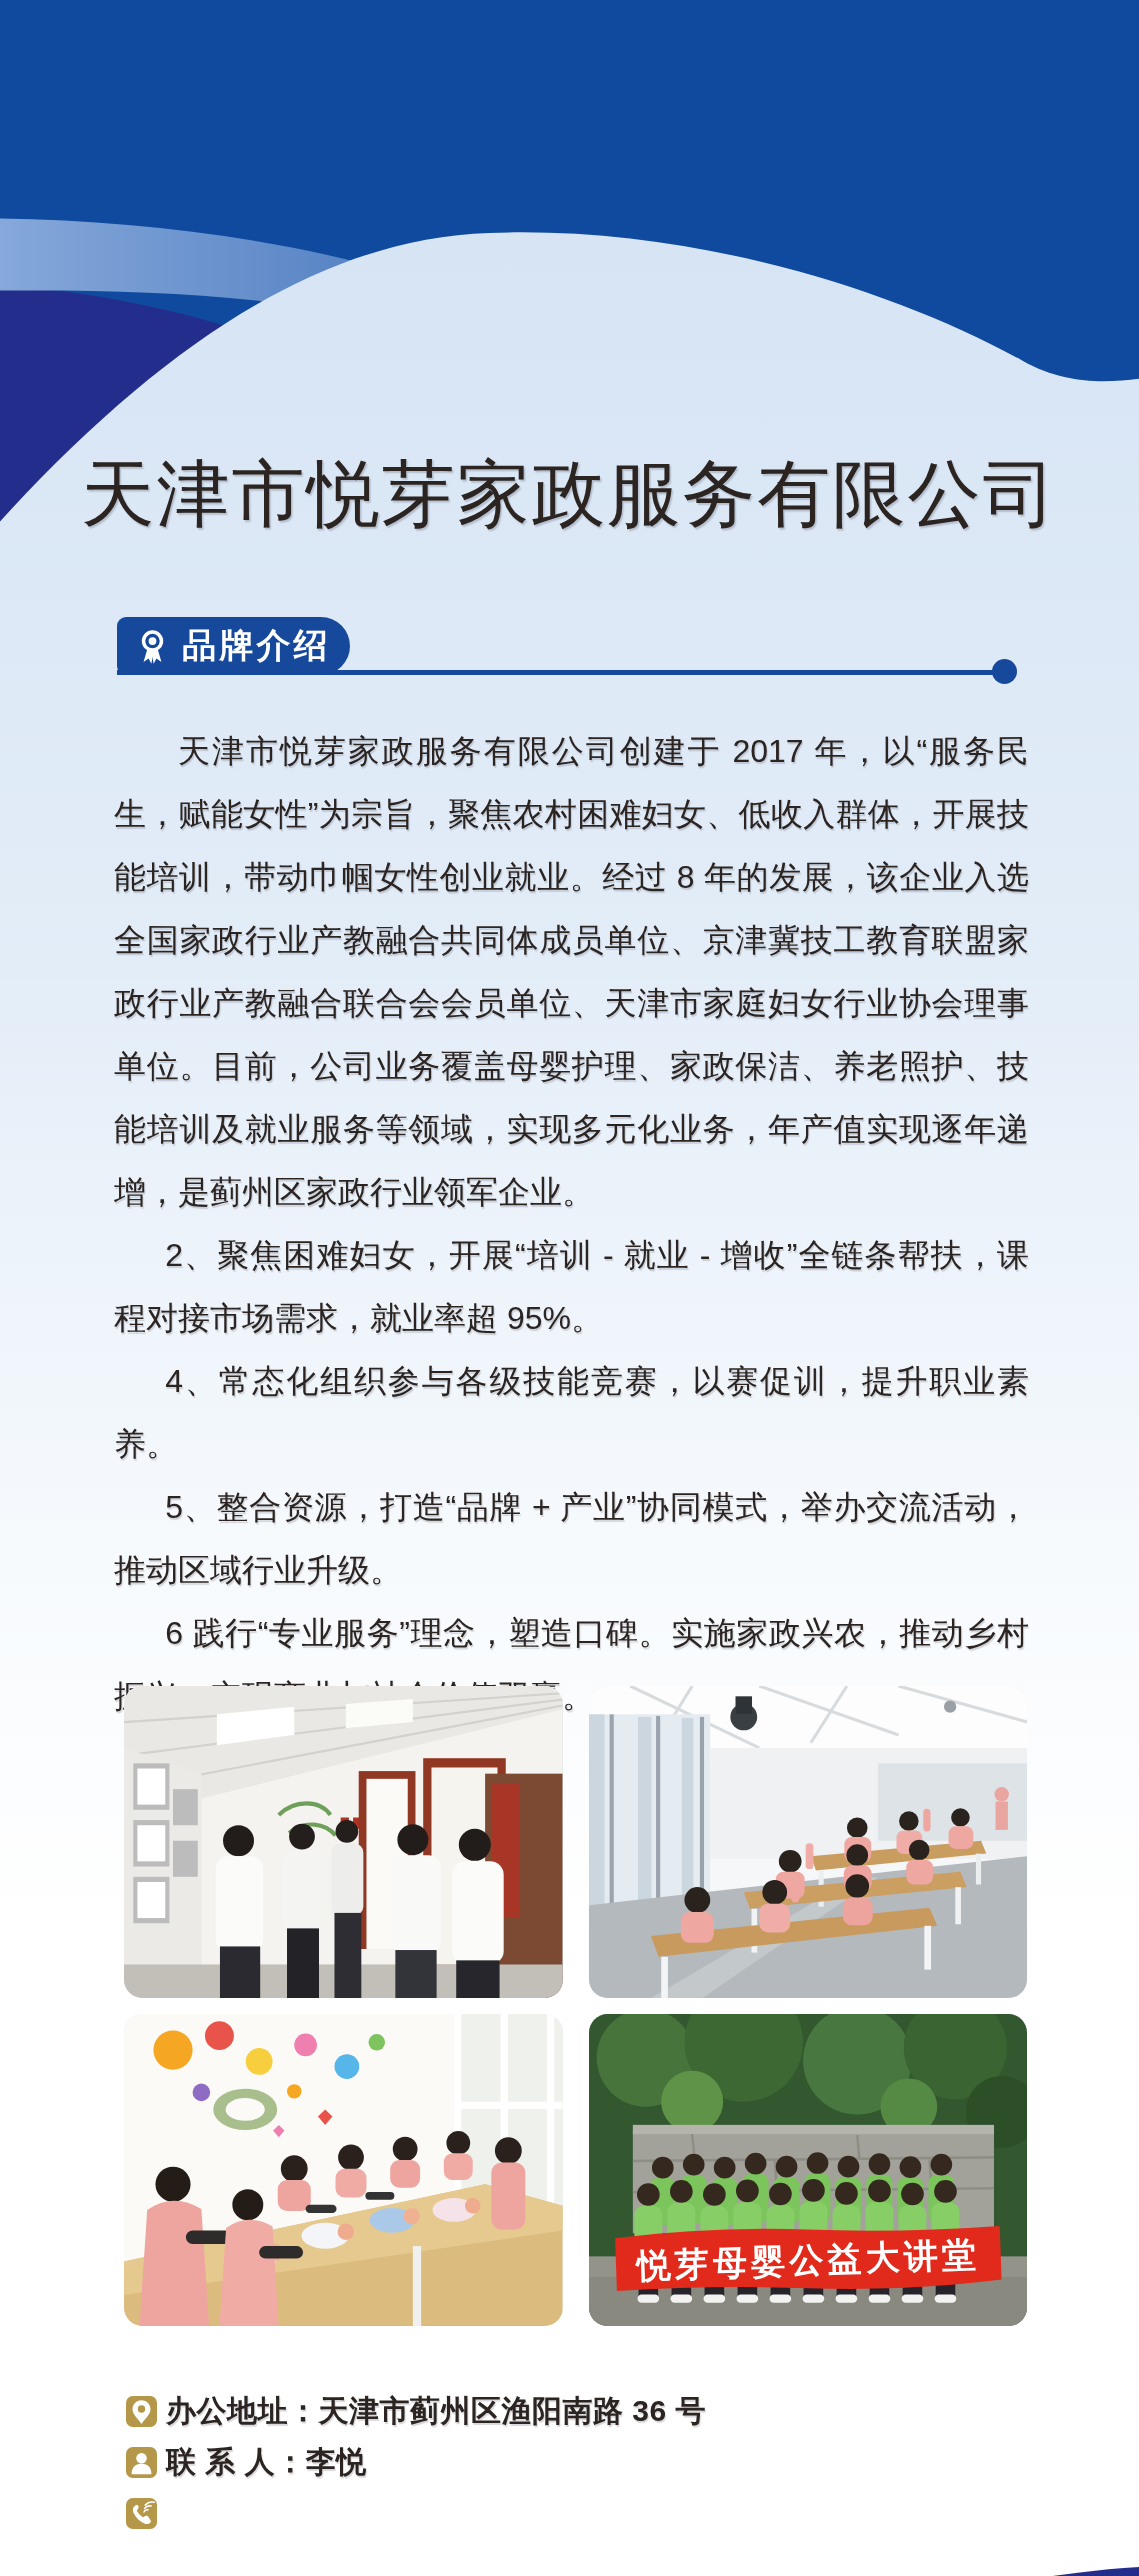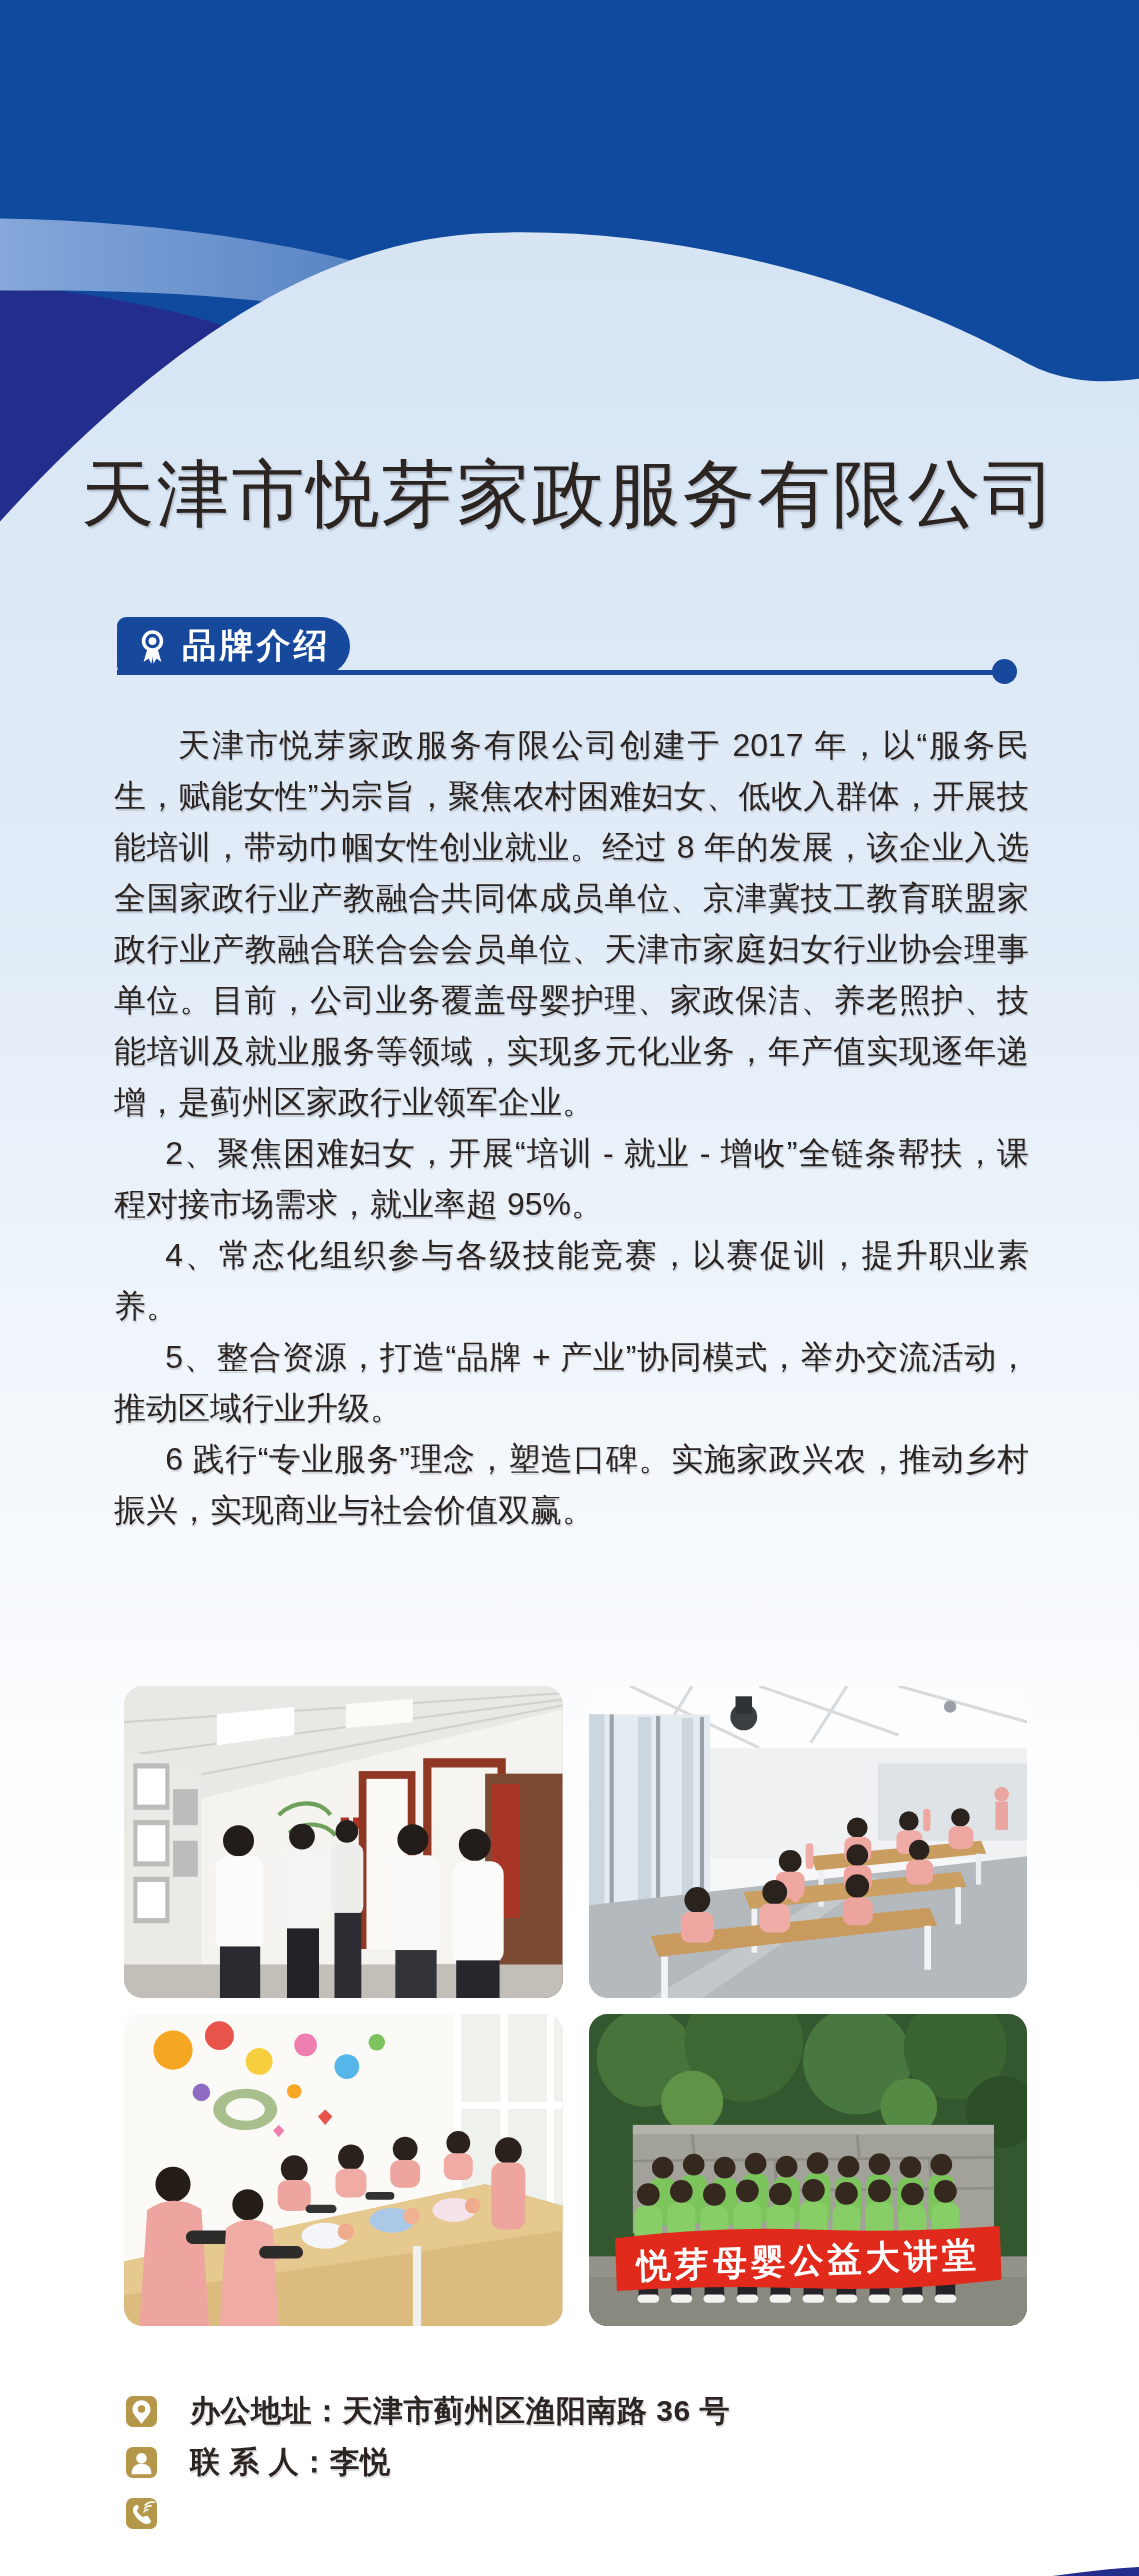--- a/index.html
+++ b/index.html
@@ -34,21 +34,21 @@
     position:absolute;left:117px;top:670px;width:882px;height:4.6px;
     background:#16489c;z-index:2;
   }
   .section-rule-dot{
     position:absolute;left:992px;top:659px;width:25px;height:25px;border-radius:50%;
     background:#16489c;z-index:2;
   }
 
   .intro{
     position:absolute;left:114px;top:720px;width:915px;
-    font-size:32px;line-height:51px;font-weight:500;
+    font-size:32px;line-height:63px;font-weight:500;
     color:#2b2421;text-align:justify;word-break:break-all;
     text-shadow:1px 1.5px 1px rgba(40,40,60,.18);
     z-index:2;
   }
   .intro p{margin:0;}
   .intro p.para{text-indent:2em;}
   .intro p.item{text-indent:1.6em;}
 
   .photo-grid{
     position:absolute;left:124px;top:1686px;width:903px;height:640px;
@@ -57,21 +57,21 @@
     z-index:2;
   }
   .photo{
     border-radius:18.5px;overflow:hidden;background:#dfe3e6;
   }
   .photo svg{width:100%;height:100%;display:block;}
 
   .contact{
     position:absolute;left:126px;top:2395px;z-index:2;
   }
-  .contact-row{display:flex;align-items:center;gap:33px;margin-bottom:19px;height:32px;}
+  .contact-row{display:flex;align-items:center;gap:9px;margin-bottom:19px;height:32px;}
   .contact-row .cicon{width:31px;height:31px;flex:0 0 auto;}
   .contact-text{
     font-size:30px;font-weight:700;color:#2b2421;letter-spacing:0.5px;
     text-shadow:1px 1.5px 1px rgba(40,40,60,.18);white-space:nowrap;
   }
   .gold-bg{fill:#b5974a;}
   .white-glyph{fill:#ffffff;}
 </style>
 </head>
 <body>

